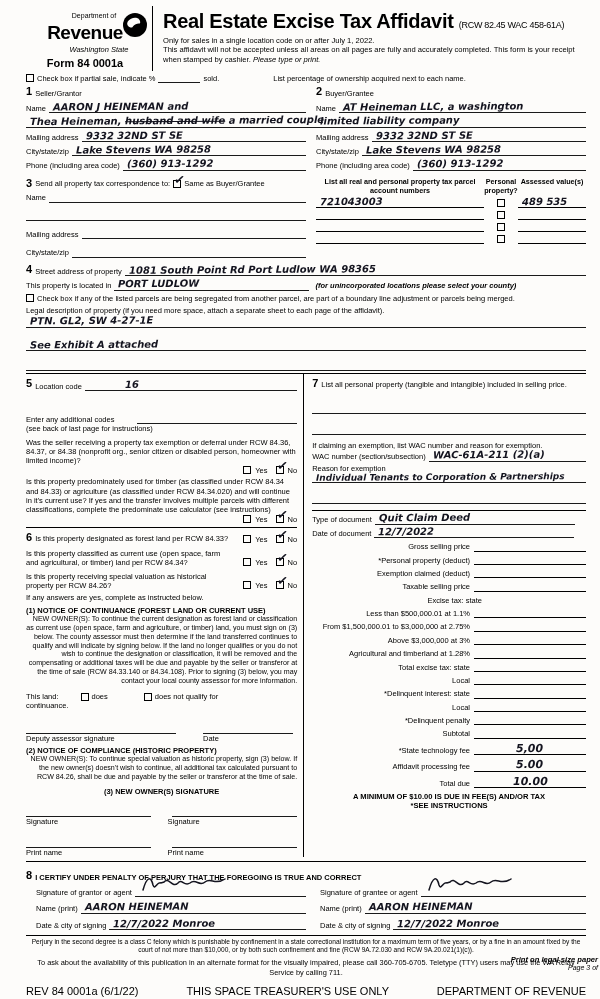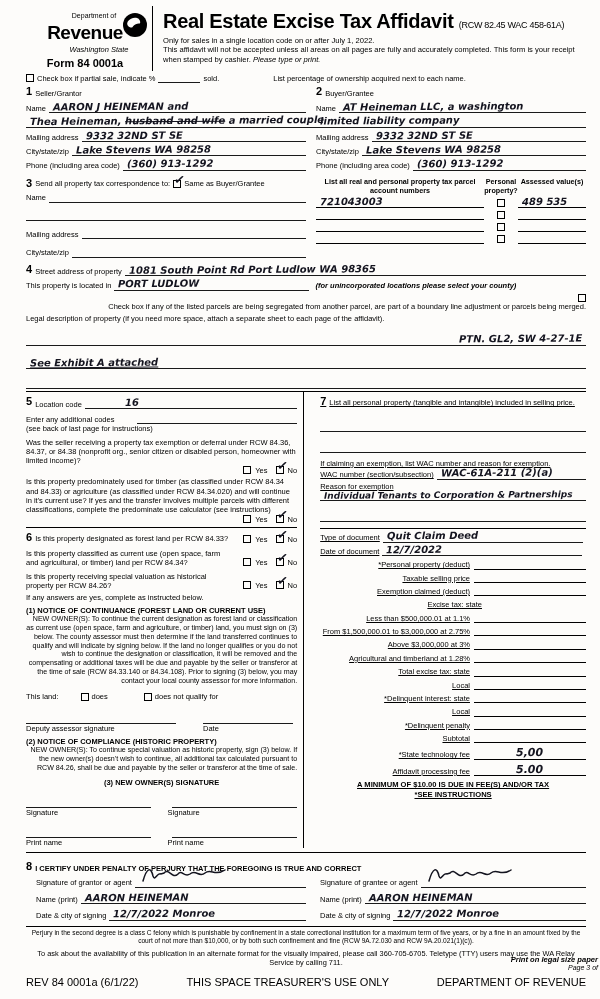--- a/index.html
+++ b/index.html
@@ -47,21 +47,21 @@
   .ptab { font-size:7.2px; }
   .ptab .phdr { display:flex; text-align:center; font-weight:bold; }
   .prow { display:flex; align-items:flex-end; margin-top:2px; }
   .pnum { flex:1; border-bottom:1px solid #000; min-height:10px; }
   .pcb { width:34px; text-align:center; flex:none; }
   .pval { width:68px; border-bottom:1px solid #000; min-height:10px; flex:none; }
 
   
   .main { display:flex; border-top:1px solid #000; margin-top:2px; }
   .mleft { width:49.5%; padding-right:6px; padding-top:3px; }
-  .mright { width:50.5%; border-left:1px solid #000; padding-left:16px; padding-top:3px;text-decoration:underline; }
+  .mright { width:50.5%; border-left:1px solid #000; padding-left:8px; padding-top:3px; }
   .q { display:flex; margin-top:4px; }
   .q .qt { flex:1; }
   .yn { white-space:nowrap; margin-left:4px; align-self:flex-end; }
   .yn .cb { margin:0 2px 0 6px; }
   .fine { font-size:7.1px;text-align:right; }
   .bt { font-weight:bold; }
   .sep { border-top:1px solid #000; margin-top:3px; padding-top:2px; }
 
   
   .fee { display:flex; justify-content:flex-end; align-items:flex-end; margin-top:4px; }
@@ -231,45 +231,45 @@
     <div class="row">
         <span class="secnum">4</span>
         <span class="lbl">Street address of property</span>
         <span class="fill"><span class="hw">1081 South Point Rd Port Ludlow WA 98365</span></span>
       </div>
     <div class="row ln">
       <span class="lbl">This property is located in</span>
       <span class="fill" style="max-width:195px;"><span class="hw">PORT LUDLOW</span></span>
       <span class="lbl" style="margin-left:6px; font-style:italic; font-weight:bold;">(for unincorporated locations please select your county)</span>
     </div>
-    <div class="row ln" style="align-items:flex-end;flex-direction:column;">
+    <div class="row ln" style="align-items:center;">
       <span class="cb"></span>
       <span style="margin-left:3px;">Check box if any of the listed parcels are being segregated from another parcel, are part of a boundary line adjustment or parcels being merged.</span>
     </div>
     <div class="ln">Legal description of property (if you need more space, attach a separate sheet to each page of the affidavit).</div>
-    <div class="row" style="margin-top:11px;text-align:right;">
+    <div class="row" style="margin-top:1px;">
         <span class="fill" style="margin-left:0;"><span class="hw">PTN. GL2, SW 4-27-1E</span></span>
       </div>
     <div class="row" style="margin-top:12px;">
-        <span class="fill" style="margin-left:0;"><span class="hw" style="text-decoration:underline;">See Exhibit A attached</span></span>
+        <span class="fill" style="margin-left:0;"><span class="hw" style="">See Exhibit A attached</span></span>
       </div>
     <div class="row" style="margin-top:11px;">
         <span class="fill" style="margin-left:0;"></span>
       </div>
   </div>
 
   <div class="main">
 
     <div class="mleft">
       <div class="row">
           <span class="secnum">5</span>
           <span class="lbl">Location code</span>
           <span class="fill"><span class="hw" style="padding-left:40px;">16</span></span>
         </div>
-      <div class="row" style="margin-top:6px;gap:20px;">
+      <div class="row" style="margin-top:24px;gap:20px;">
           <span class="lbl">Enter any additional codes</span>
           <span class="fill"></span>
         </div>
       <div>(see back of last page for instructions)</div>
       <div class="q">
         <span class="qt">Was the seller receiving a property tax exemption or deferral under RCW 84.36, 84.37, or 84.38 (nonprofit org., senior citizen or disabled person, homeowner with limited income)?</span>
       </div>
       <div class="yn" style="text-align:right;">
         <span class="cb"></span> <span>Yes</span>
         <span class="cb"><span class="ck">✓</span></span> <span>No</span>
@@ -298,20 +298,21 @@
         <div class="ln">If any answers are yes, complete as instructed below.</div>
         <div class="bt ln">(1) NOTICE OF CONTINUANCE (FOREST LAND OR CURRENT USE)</div>
         <div class="fine">NEW OWNER(S): To continue the current designation as forest land or classification as current use (open space, farm and agriculture, or timber) land, you must sign on (3) below. The county assessor must then determine if the land transferred continues to qualify and will indicate by signing below. If the land no longer qualifies or you do not wish to continue the designation or classification, it will be removed and the compensating or additional taxes will be due and payable by the seller or transferor at the time of sale (RCW 84.33.140 or 84.34.108). Prior to signing (3) below, you may contact your local county assessor for more information.</div>
         <div class="row" style="margin-top:6px; align-items:center;">
           <span class="lbl">This land:</span>
           <span class="cb" style="margin-left:22px;"></span>
           <span style="margin-left:3px;">does</span>
           <span class="cb" style="margin-left:36px;"></span>
           <span style="margin-left:3px;">does not qualify for</span>
         </div>
+        <div>continuance.</div>
         <div class="row" style="margin-top:14px;">
           <span class="fill" style="margin-left:0; max-width:150px;"></span>
           <span style="width:24px;"></span>
           <span class="fill" style="max-width:90px;"></span>
         </div>
         <div class="row">
             <span style="width:150px;">Deputy assessor signature</span>
             <span style="width:27px;"></span>
             <span>Date</span>
           </div>
@@ -368,29 +369,33 @@
         <div class="row">
             <span class="lbl">Type of document</span>
             <span class="fill" style="max-width:200px;"><span class="hw">Quit Claim Deed</span></span>
           </div>
         <div class="row" style="margin-top:2px;">
             <span class="lbl">Date of document</span>
             <span class="fill" style="max-width:200px;"><span class="hw">12/7/2022</span></span>
           </div>
         <div>
             <div class="fee">
+              <span class="fl">Gross selling price</span>
+              <span class="fv"></span>
+            </div>
+            <div class="fee">
               <span class="fl">*Personal property (deduct)</span>
               <span class="fv"></span>
             </div>
             <div class="fee">
+              <span class="fl">Exemption claimed (deduct)</span>
+              <span class="fv"></span>
+            </div>
+            <div class="fee">
               <span class="fl">Taxable selling price</span>
-              <span class="fv"></span>
-            </div>
-            <div class="fee">
-              <span class="fl">Exemption claimed (deduct)</span>
               <span class="fv"></span>
             </div>
             <div class="fee hdrrow">
               <span class="fl">Excise tax: state</span>
               <span class="fv" style="width: 100px;"></span>
             </div>
             <div class="fee">
               <span class="fl">Less than $500,000.01 at 1.1%</span>
               <span class="fv"></span>
             </div>
@@ -430,20 +435,24 @@
               <span class="fl">Subtotal</span>
               <span class="fv"></span>
             </div>
             <div class="fee">
               <span class="fl">*State technology fee</span>
               <span class="fv"><span class="hw">5,00</span></span>
             </div>
             <div class="fee">
               <span class="fl">Affidavit processing fee</span>
               <span class="fv"><span class="hw">5.00</span></span>
+            </div>
+            <div class="fee">
+              <span class="fl">Total due</span>
+              <span class="fv"><span class="hw">10.00</span></span>
             </div>
           </div>
         <div class="minnote">A MINIMUM OF $10.00 IS DUE IN FEE(S) AND/OR TAX</div>
         <div class="minnote" style="margin-top:0; font-weight:bold;">*SEE INSTRUCTIONS</div>
       </div>
     </div>
   </div>
 
   <div class="sec8 s8">
     <div class="row">

